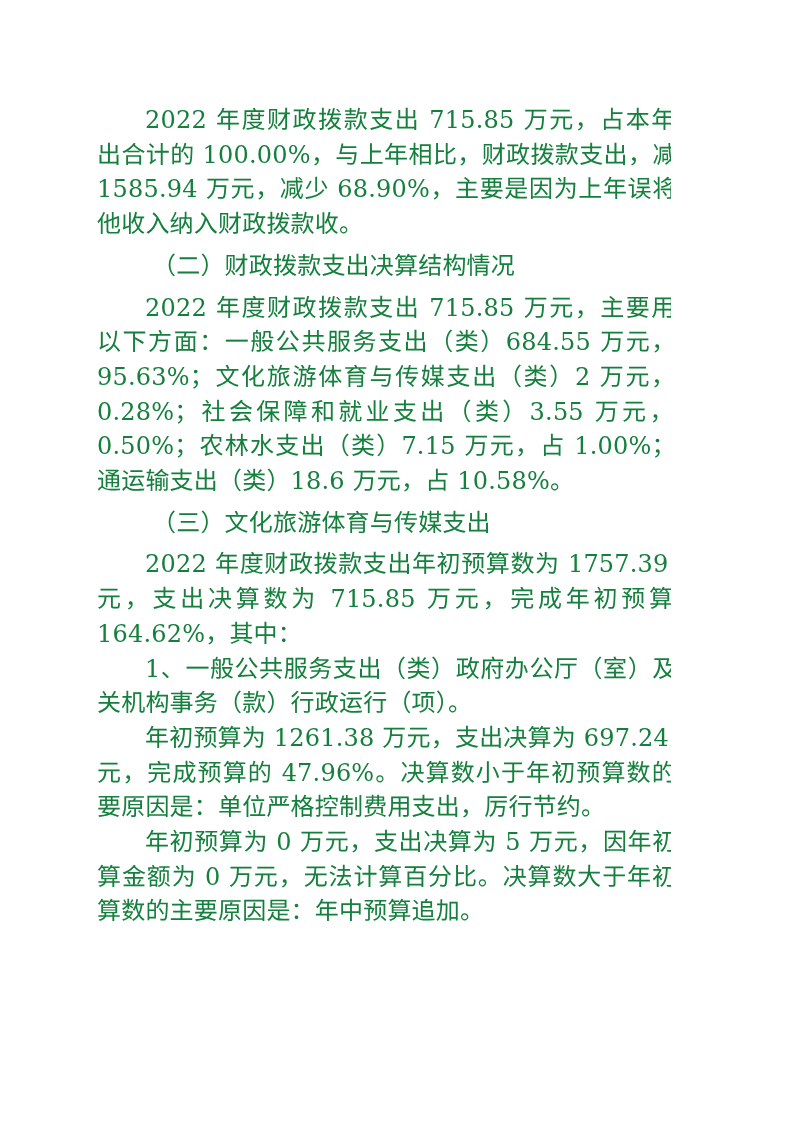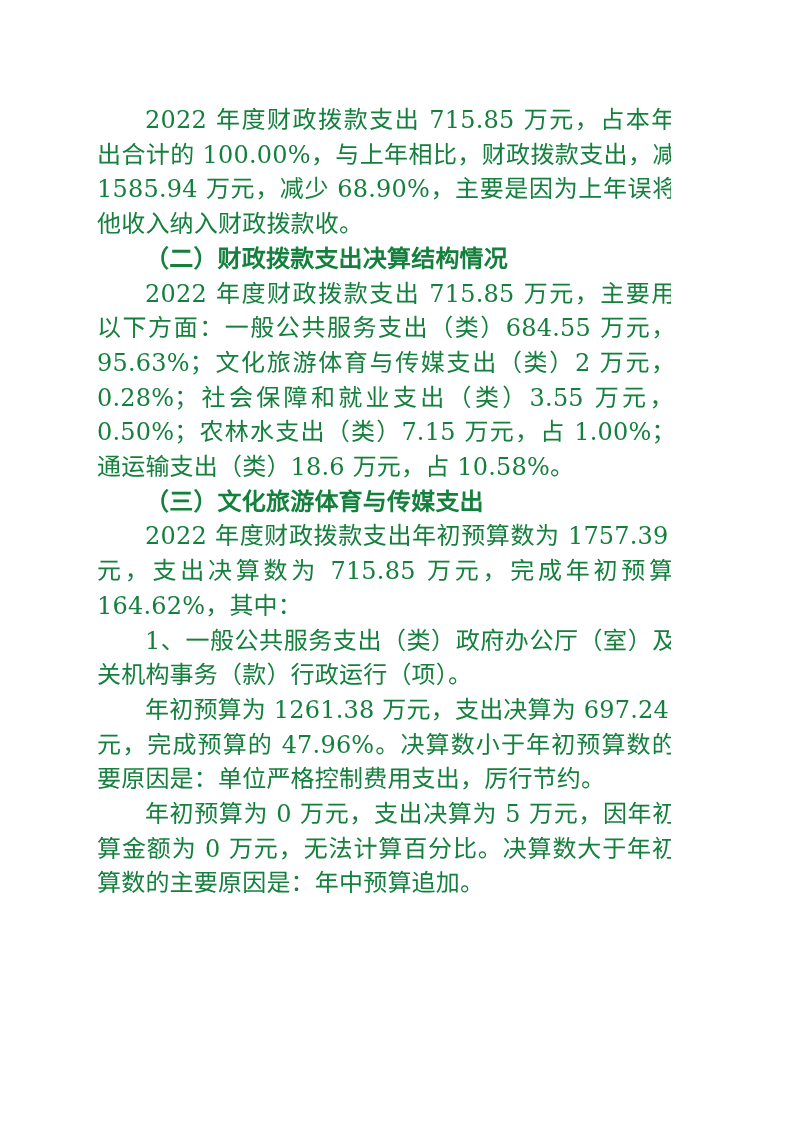--- a/index.html
+++ b/index.html
@@ -25,24 +25,24 @@
     line-height: 34.7px;
     text-align: justify;
     letter-spacing: 0.2px;
   }
   .para {
     margin: 0;
     padding: 0;
     text-indent: 2em;
   }
   .heading {
-    margin: 0;
+    margin: 7px;
     padding: 0;
     text-indent: 2em;
-    font-weight: 700;
+    font-weight: 400;
     font-family: "DejaVu Sans", "Liberation Sans", sans-serif;
   }
 </style>
 </head>
 <body>
 
 <div class="page">
   <div class="content">
     <p class="para">2022 年度财政拨款支出 715.85 万元，占本年支出合计的 100.00%，与上年相比，财政拨款支出，减少 1585.94 万元，减少 68.90%，主要是因为上年误将其他收入纳入财政拨款收。</p>
     <p class="heading">（二）财政拨款支出决算结构情况</p>

